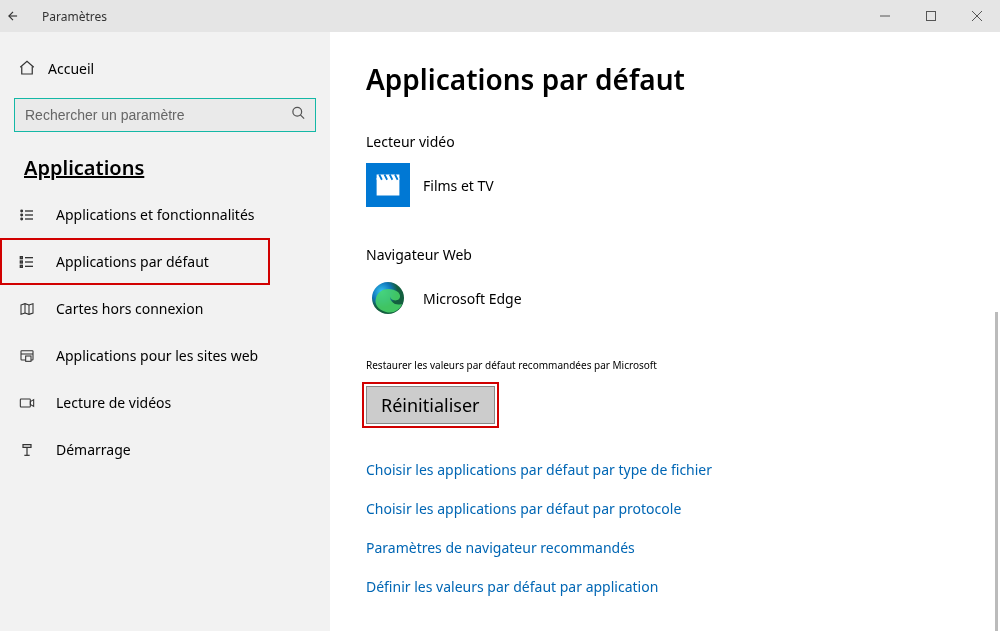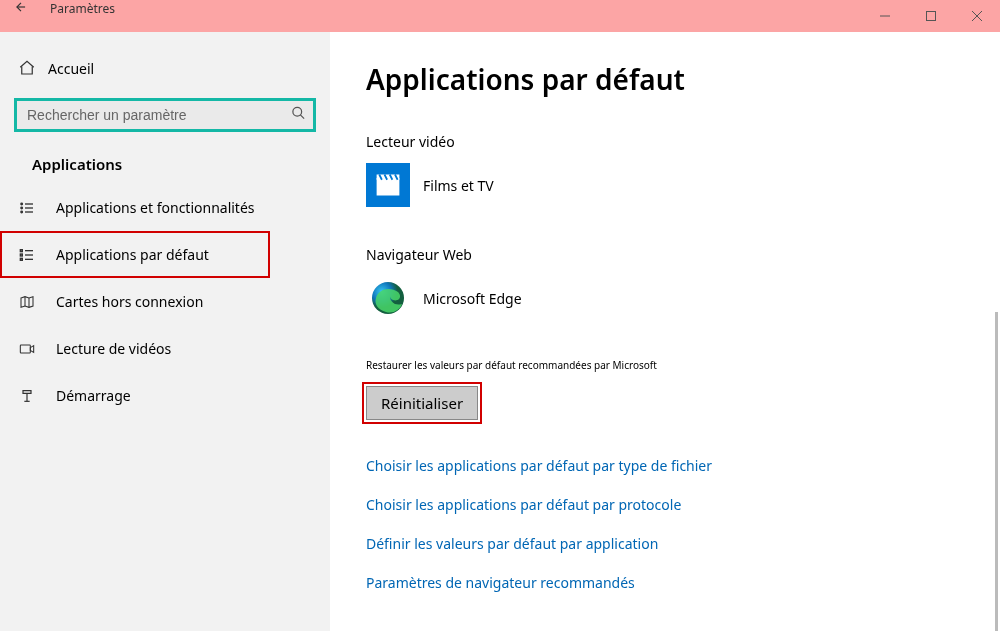--- a/index.html
+++ b/index.html
@@ -10,23 +10,22 @@
     background: #fff;
     width: 1000px;
     height: 631px;
     overflow: hidden;
     display: flex;
     flex-direction: column;
   }
   .titlebar {
     height: 32px;
     display: flex;
-    align-items: flex-start;
-    background: #fca5a5;
-    padding-left: 8px;
+    align-items: center;
+    background: #e5e5e5;
   }
   .titlebar .back {
     width: 42px;
     display: flex;
     align-items: center;
     justify-content: flex-start;
     padding-left: 6px;
     font-size: 16px;
     color: #333;
   }
@@ -63,40 +62,41 @@
     padding-left: 18px;
     gap: 12px;
   }
   .home .icon { width: 18px; display:flex; }
   .searchwrap {
     margin: 10px 14px 0 14px;
   }
   .search {
     width: 100%;
     height: 34px;
-    border: 3px solid #14b8a6;
+    border: 1px solid #14b8a6;
     background: #eaeaea;
     padding: 0 34px 0 10px;
     font-size: 14px;
     color: #666;
     outline: none;
   }
   .search::placeholder { color: #666; }
   .searchwrap { position: relative; }
   .searchicon {
     position: absolute;
     right: 10px;
     top: 50%;
     transform: translateY(-50%);
     color: #555;
   }
   .section-label {
     font-weight: 600;
-    font-size: 15px;
-    padding: 22px 18px 10px 32px;
+    font-size: 20px;
+    padding: 22px 18px 10px 24px;
+    text-decoration: underline;
   }
   .navitem {
     display: flex;
     align-items: center;
     height: 47px;
     padding-left: 18px;
     gap: 20px;
     font-size: 14px;
     position: relative;
   }
@@ -147,21 +147,21 @@
   .reset-label {
     font-size: 10px;
     margin-bottom: 14px;
     margin-top: 20px;
   }
   .reset-btn {
     display: inline-block;
     background: #ccc;
     border: 1px solid #888;
     padding: 6px 14px;
-    font-size: 15px;
+    font-size: 18px;
     font-family: inherit;
     outline: 2px solid #d10000;
     outline-offset: 2px;
   }
   .links {
     margin-top: 36px;
     display: flex;
     flex-direction: column;
     gap: 20px;
   }
@@ -264,20 +264,30 @@
     <div class="navitem">
       <span class="icon">
         <svg width="16" height="16" viewBox="0 0 24 24" fill="none" stroke="currentColor" stroke-width="1.6">
             <path d="M3 6l6-2 6 2 6-2v14l-6 2-6-2-6 2z"></path>
             <path d="M9 4v14M15 6v14"></path>
           </svg>
       </span>
       <span>Cartes hors connexion</span>
     </div>
 
+    <div class="navitem">
+      <span class="icon">
+        <svg width="16" height="16" viewBox="0 0 24 24" fill="none" stroke="currentColor" stroke-width="1.6">
+            <rect x="3" y="4" width="18" height="14" rx="1"></rect>
+            <path d="M3 9h18"></path>
+            <rect x="10" y="12" width="8" height="8" fill="#f2f2f2" stroke="currentColor"></rect>
+          </svg>
+      </span>
+      <span>Applications pour les sites web</span>
+    </div>
 
     <div class="navitem">
       <span class="icon">
         <svg width="16" height="16" viewBox="0 0 24 24" fill="none" stroke="currentColor" stroke-width="1.6">
             <rect x="2" y="6" width="15" height="12" rx="1"></rect>
             <path d="M17 10l5-3v10l-5-3z"></path>
           </svg>
       </span>
       <span>Lecture de vidéos</span>
     </div>
@@ -326,20 +336,20 @@
       </div>
       <div class="app-name">Microsoft Edge</div>
     </div>
 
     <div class="reset-label">Restaurer les valeurs par défaut recommandées par Microsoft</div>
     <button class="reset-btn">Réinitialiser</button>
 
     <div class="links">
       <span class="link">Choisir les applications par défaut par type de fichier</span>
       <span class="link">Choisir les applications par défaut par protocole</span>
+      <span class="link">Paramètres de navigateur recommandés</span>
       <span class="link">Définir les valeurs par défaut par application</span>
-      <span class="link">Paramètres de navigateur recommandés</span>
     </div>
 
     <div class="scroll-indicator"></div>
   </div>
 
 </div>
 
 </body></html>

